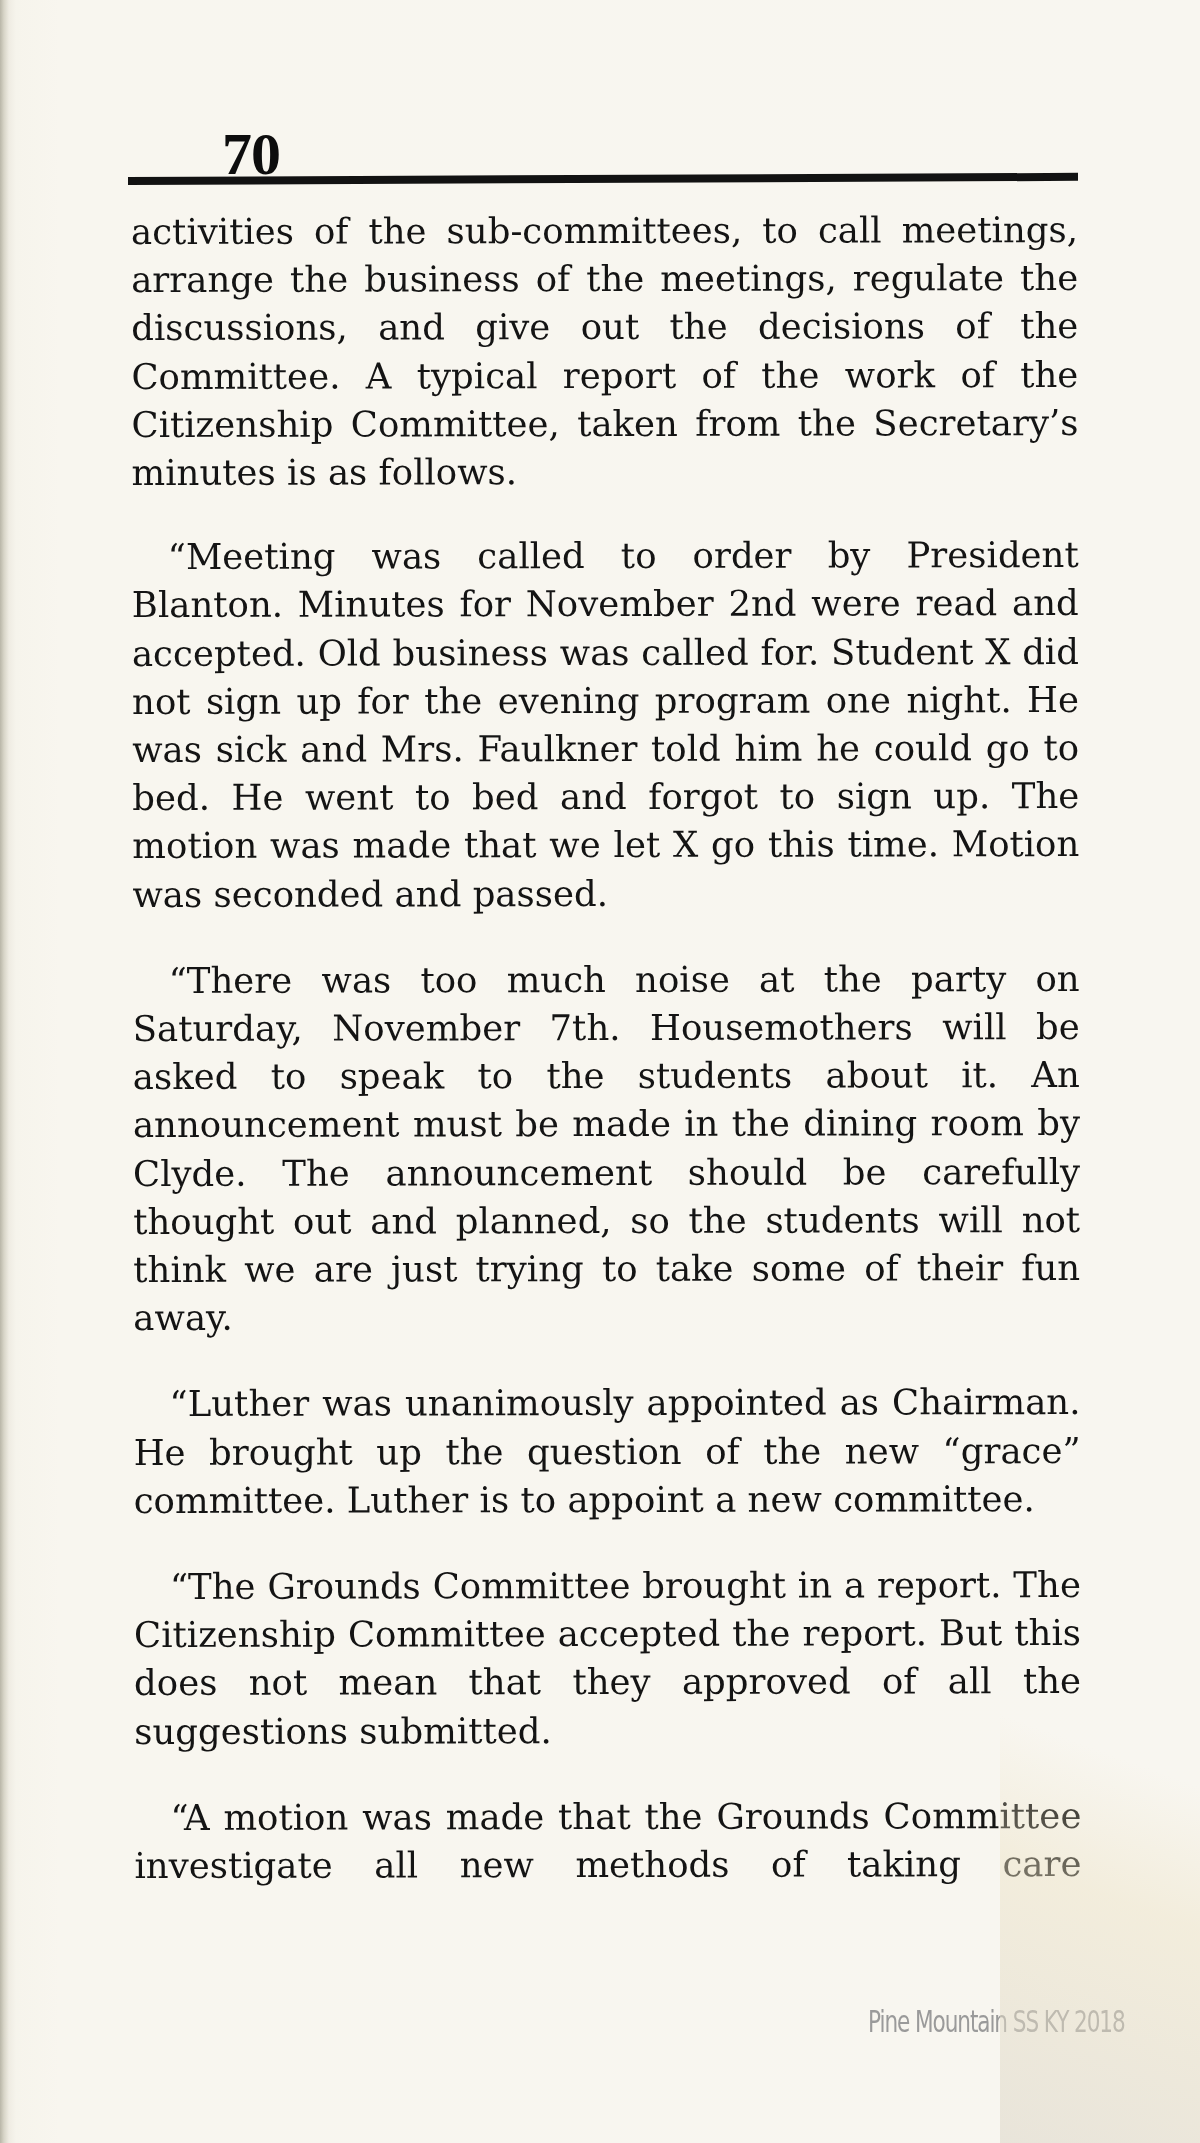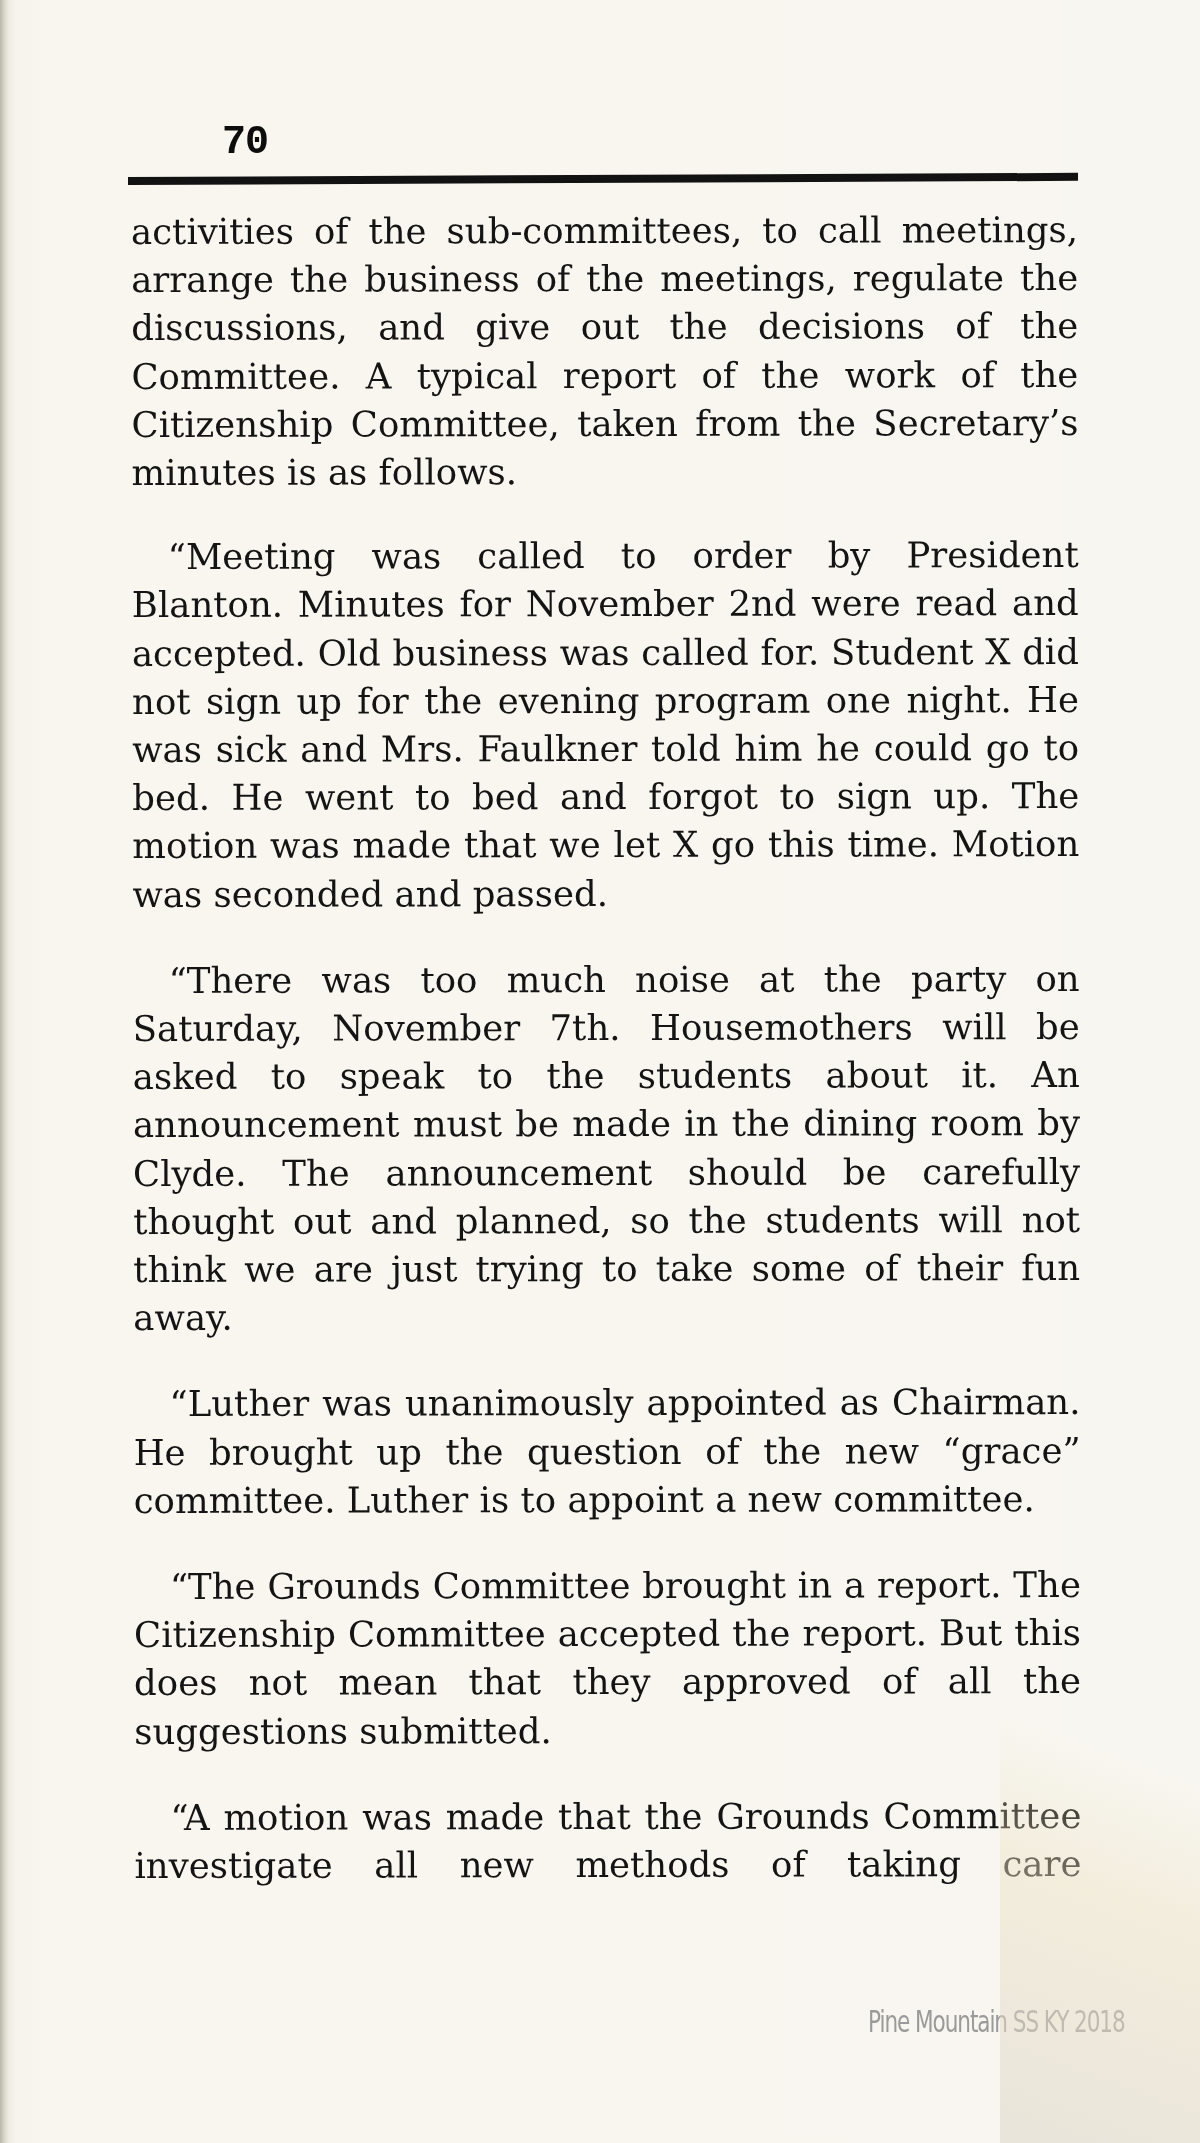--- a/index.html
+++ b/index.html
@@ -27,23 +27,23 @@
     position: absolute;
     right: 0; top: 1500px;
     width: 200px; height: 643px;
     background: linear-gradient(200deg, rgba(255,255,255,0) 40%, rgba(236,226,196,0.45) 60%, rgba(220,214,200,0.55) 100%);
     pointer-events: none;
   }
   .page-number {
     position: absolute;
     left: 222px;
     top: 120px;
-    font-family: Liberation Mono, monospace;
+    font-family: Liberation Serif, serif;
     font-weight: bold;
-    font-size: 40px;
+    font-size: 60px;
     letter-spacing: -1px;
     color: #0d0d0d;
   }
   .header-rule {
     position: absolute;
     left: 128px;
     top: 177px;
     width: 950px;
     height: 8px;
     background: #121212;

